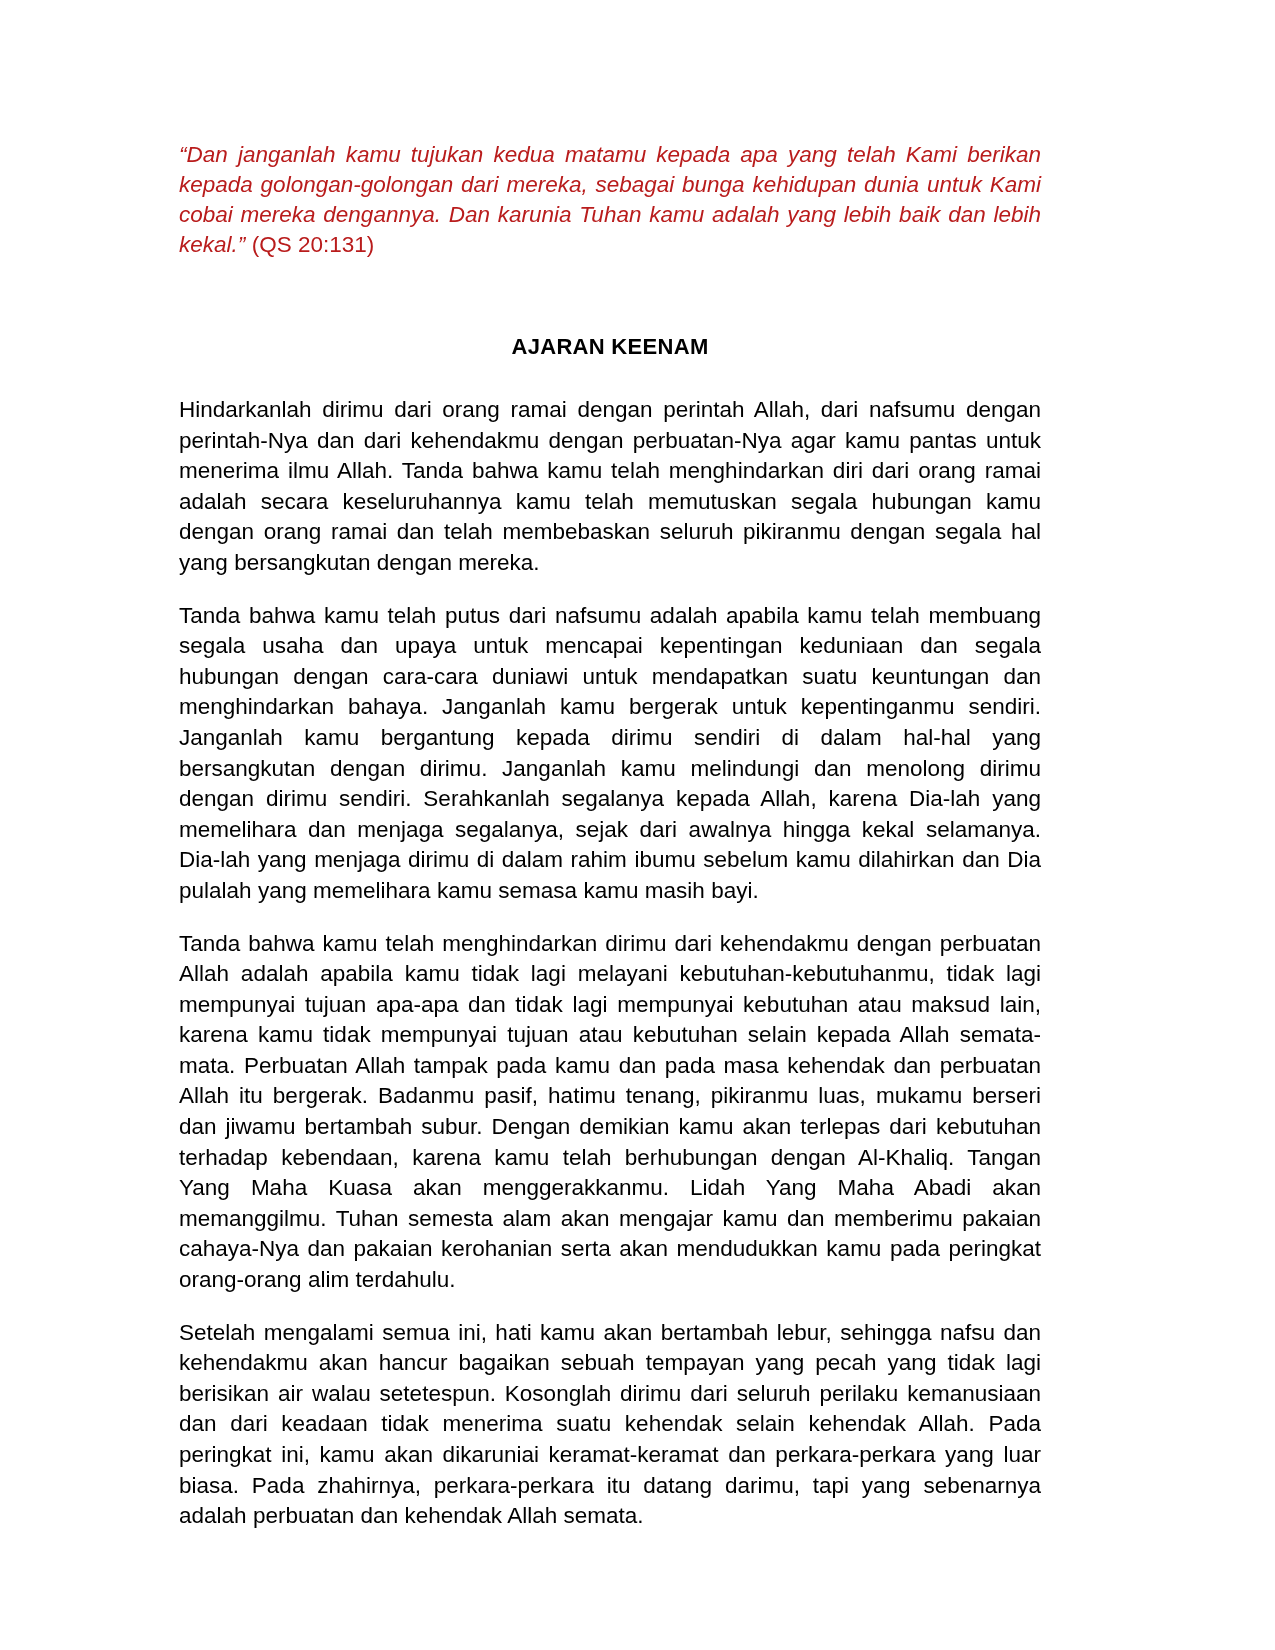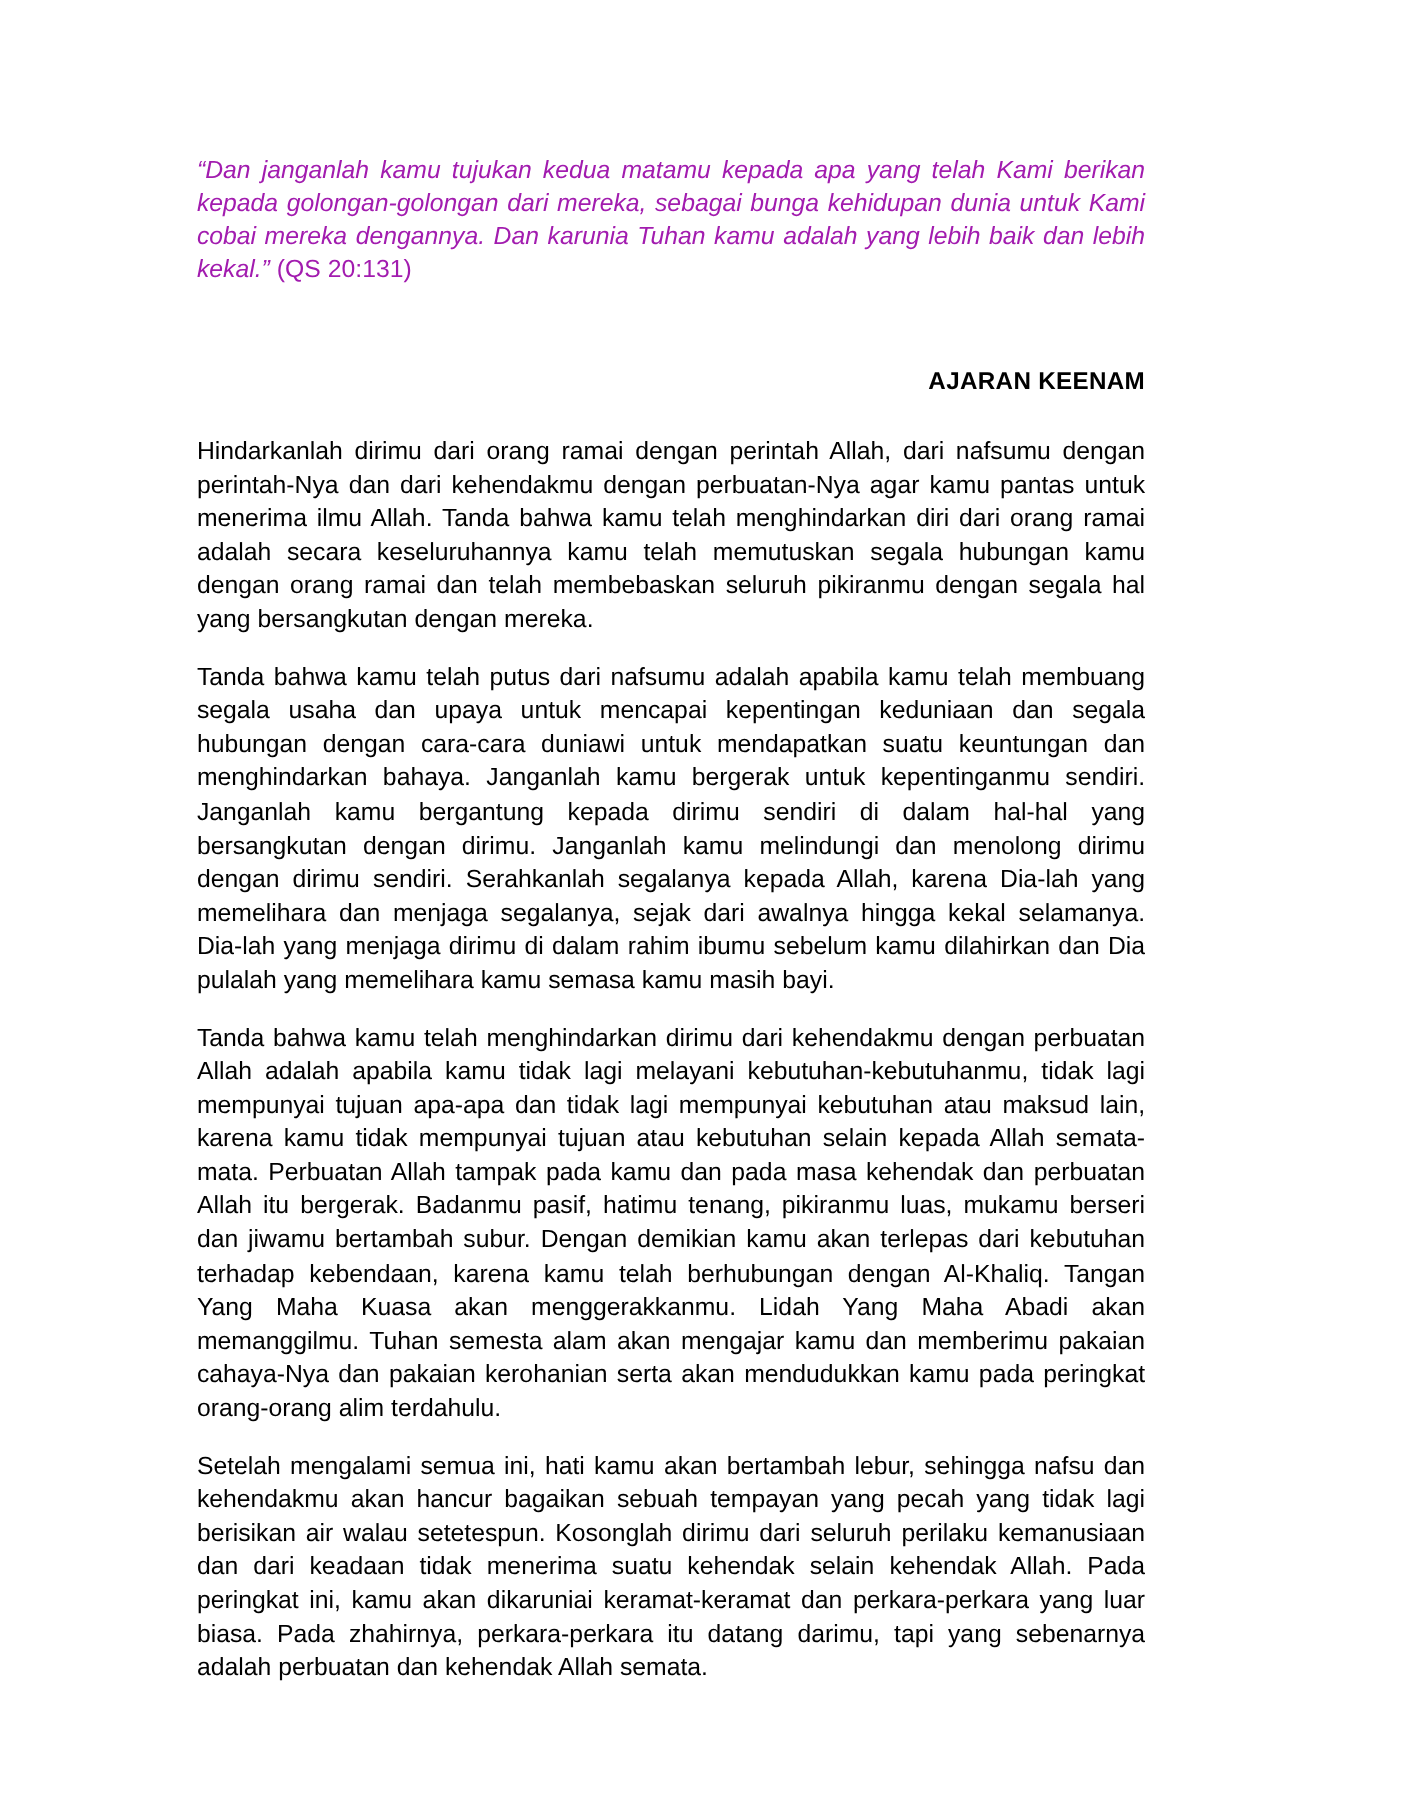--- a/index.html
+++ b/index.html
@@ -22,35 +22,35 @@
     left: 179px;
     top: 140px;
     width: 862px;
   }
   .quote {
     font-size: 22.5px;
     line-height: 30px;
     text-align: justify;
     text-justify: inter-word;
     margin: 0 0 0 0;
-    color: #a21caf;
+    color: #b91c1c;
   }
   .quote .q-italic {
     font-style: italic;
   }
   .quote .q-ref {
     font-style: normal;
   }
   .heading {
     font-size: 22px;
     font-weight: bold;
     letter-spacing: 0.3px;
     margin: 73px 0 0 0;
     line-height: 28px;
-    text-align: right;
+    text-align: center;
   }
   p.body {
     font-size: 22.5px;
     line-height: 30.6px;
     text-align: justify;
     text-justify: inter-word;
     margin: 22px 0 0 0;
     -webkit-hyphens: none;
     hyphens: none;
   }

